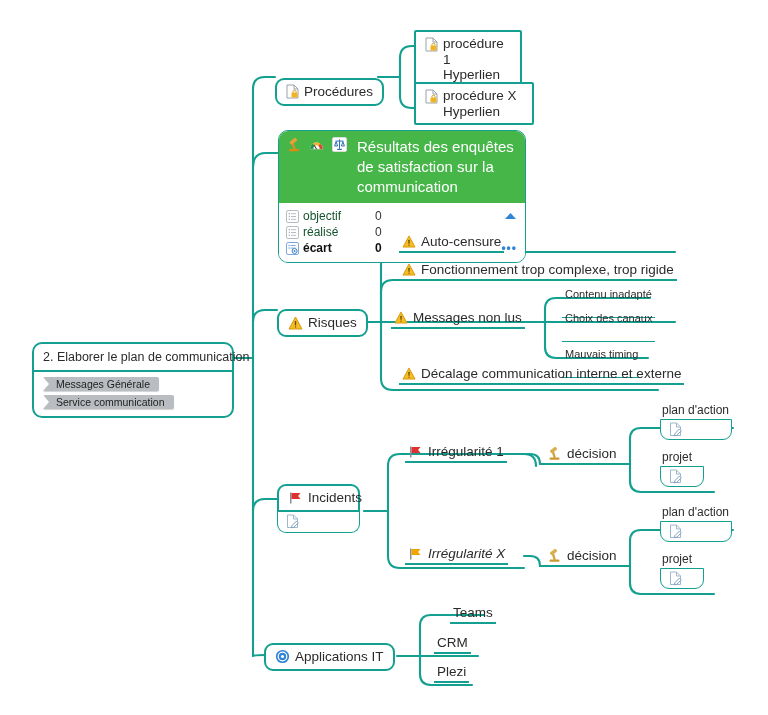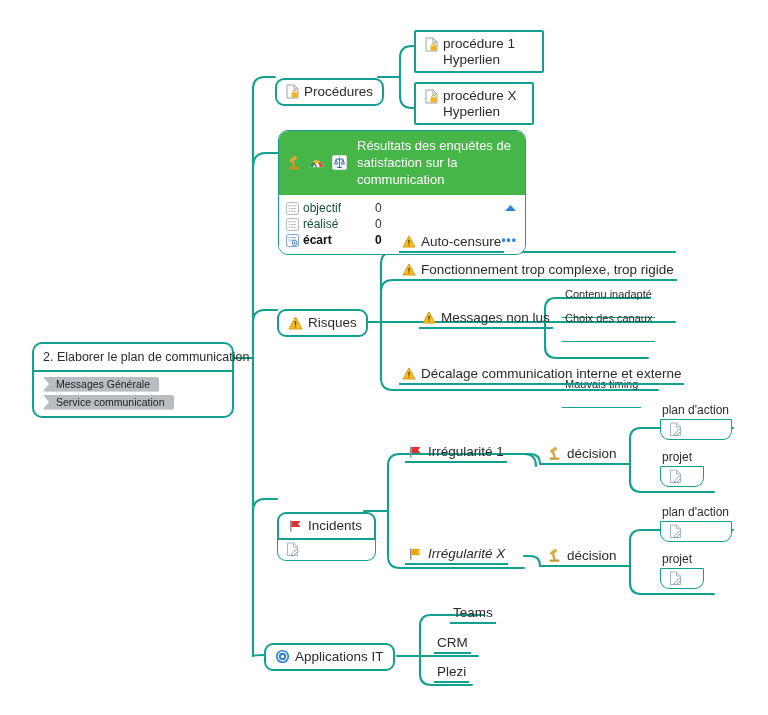--- a/index.html
+++ b/index.html
@@ -51,22 +51,22 @@
     border-top:7px solid transparent;border-bottom:7px solid transparent;
     border-left:6px solid #ffffff;
   }
 
   
   .kpi{
     position:absolute;width:248px;border:1px solid #13A090;border-radius:10px;
     background:#fff;overflow:hidden;box-sizing:border-box;
   }
   .kpi-head{
-    background:#46b649;color:#ffffff;font-size:13px;line-height:1.32;
-    padding:6px 8px 7px 8px;display:flex;gap:8px;align-items:center;
+    background:#46b649;color:#ffffff;font-size:15px;line-height:1.32;
+    padding:6px 8px 7px 8px;display:flex;gap:8px;align-items:flex-start;
   }
   .kpi-head .ktext{padding-left:2px;}
   .kpi-body{padding:5px 8px 6px 7px;background:#fff;}
   .kpi-row{display:flex;align-items:center;font-size:12px;height:16px;}
   .kpi-row .ic{width:17px;flex:0 0 17px;display:flex;align-items:center;}
   .kpi-row .lbl{width:72px;color:#14532d;}
   .kpi-row .val{width:60px;color:#333;}
   .kpi-row .tail{margin-left:auto;color:#2f84d6;font-weight:bold;letter-spacing:1px;}
   .kpi-row.strong .lbl,.kpi-row.strong .val{font-weight:bold;color:#111;}
 
@@ -157,21 +157,21 @@
       <svg width="13" height="15" viewBox="0 0 13 15">
         <path d="M1 1h7l4 4v9H1z" fill="#fff" stroke="#9aa3ab" stroke-width="1"></path>
         <path d="M8 1v4h4" fill="none" stroke="#9aa3ab" stroke-width="1"></path>
         <rect x="5.5" y="8.5" width="6" height="5" rx="1" fill="#f0b323"></rect>
         <path d="M7 8.5V7.2a1.6 1.6 0 0 1 3 0v1.3" fill="none" stroke="#d39a14" stroke-width="1"></path>
       </svg>
     </span>
     <span>Procédures</span>
   </div>
 
-  <div class="node boxnode sharp multiline" style="left:414px;top:30px;width:130px;">
+  <div class="node boxnode sharp multiline" style="left:414px;top:30px;width:108px;">
     <span class="ico" style="margin-top:1px">
       <svg width="13" height="15" viewBox="0 0 13 15">
         <path d="M1 1h7l4 4v9H1z" fill="#fff" stroke="#9aa3ab" stroke-width="1"></path>
         <path d="M8 1v4h4" fill="none" stroke="#9aa3ab" stroke-width="1"></path>
         <rect x="5.5" y="8.5" width="6" height="5" rx="1" fill="#f0b323"></rect>
         <path d="M7 8.5V7.2a1.6 1.6 0 0 1 3 0v1.3" fill="none" stroke="#d39a14" stroke-width="1"></path>
       </svg>
     </span>
     <span>
       <span style="display:block">procédure 1</span>
@@ -313,53 +313,53 @@
     <span class="ico">
       <svg width="14" height="13" viewBox="0 0 15 14">
         <path d="M7.5 1 14 13H1z" fill="#f5bd23" stroke="#d59a0d" stroke-width="1" stroke-linejoin="round"></path>
         <rect x="6.8" y="5" width="1.4" height="4.4" rx=".6" fill="#6b4a06"></rect>
         <rect x="6.8" y="10.2" width="1.4" height="1.4" rx=".6" fill="#6b4a06"></rect>
       </svg>
     </span>
     <span>Fonctionnement trop complexe, trop rigide</span>
   </div>
 
-  <div class="node underline" style="left:419px;top:309px;">
+  <div class="node underline" style="left:391px;top:309px;">
     <span class="ico">
       <svg width="14" height="13" viewBox="0 0 15 14">
         <path d="M7.5 1 14 13H1z" fill="#f5bd23" stroke="#d59a0d" stroke-width="1" stroke-linejoin="round"></path>
         <rect x="6.8" y="5" width="1.4" height="4.4" rx=".6" fill="#6b4a06"></rect>
         <rect x="6.8" y="10.2" width="1.4" height="1.4" rx=".6" fill="#6b4a06"></rect>
       </svg>
     </span>
     <span>Messages non lus</span>
   </div>
 
   <div class="node underline small" style="left:562px;top:287px;">
     <span>Contenu inadapté</span>
   </div>
   <div class="node underline small" style="left:562px;top:311px;">
     <span>Choix des canaux</span>
   </div>
-  <div class="node underline small" style="left:562px;top:347px;margin-top:30px;">
+  <div class="node underline small" style="left:562px;top:347px;">
     <span>Mauvais timing</span>
   </div>
 
   <div class="node underline" style="left:399px;top:365px;">
     <span class="ico">
       <svg width="14" height="13" viewBox="0 0 15 14">
         <path d="M7.5 1 14 13H1z" fill="#f5bd23" stroke="#d59a0d" stroke-width="1" stroke-linejoin="round"></path>
         <rect x="6.8" y="5" width="1.4" height="4.4" rx=".6" fill="#6b4a06"></rect>
         <rect x="6.8" y="10.2" width="1.4" height="1.4" rx=".6" fill="#6b4a06"></rect>
       </svg>
     </span>
     <span>Décalage communication interne et externe</span>
   </div>
 
-  <div class="node" style="left:277px;top:512px;width:99px;">
+  <div class="node" style="left:277px;top:484px;width:83px;">
     <div class="boxnode" style="border-radius:9px 9px 0 0;">
       <span class="ico">
         <svg width="15" height="14" viewBox="0 0 15 14">
           <rect x="2" y="1.5" width="1.5" height="11" fill="#8a8f94"></rect>
           <path d="M3.5 2h9l-2.4 3 2.4 3h-9z" fill="#e03131"></path>
         </svg>
       </span>
       <span>Incidents</span>
     </div>
     <div class="notechip">

